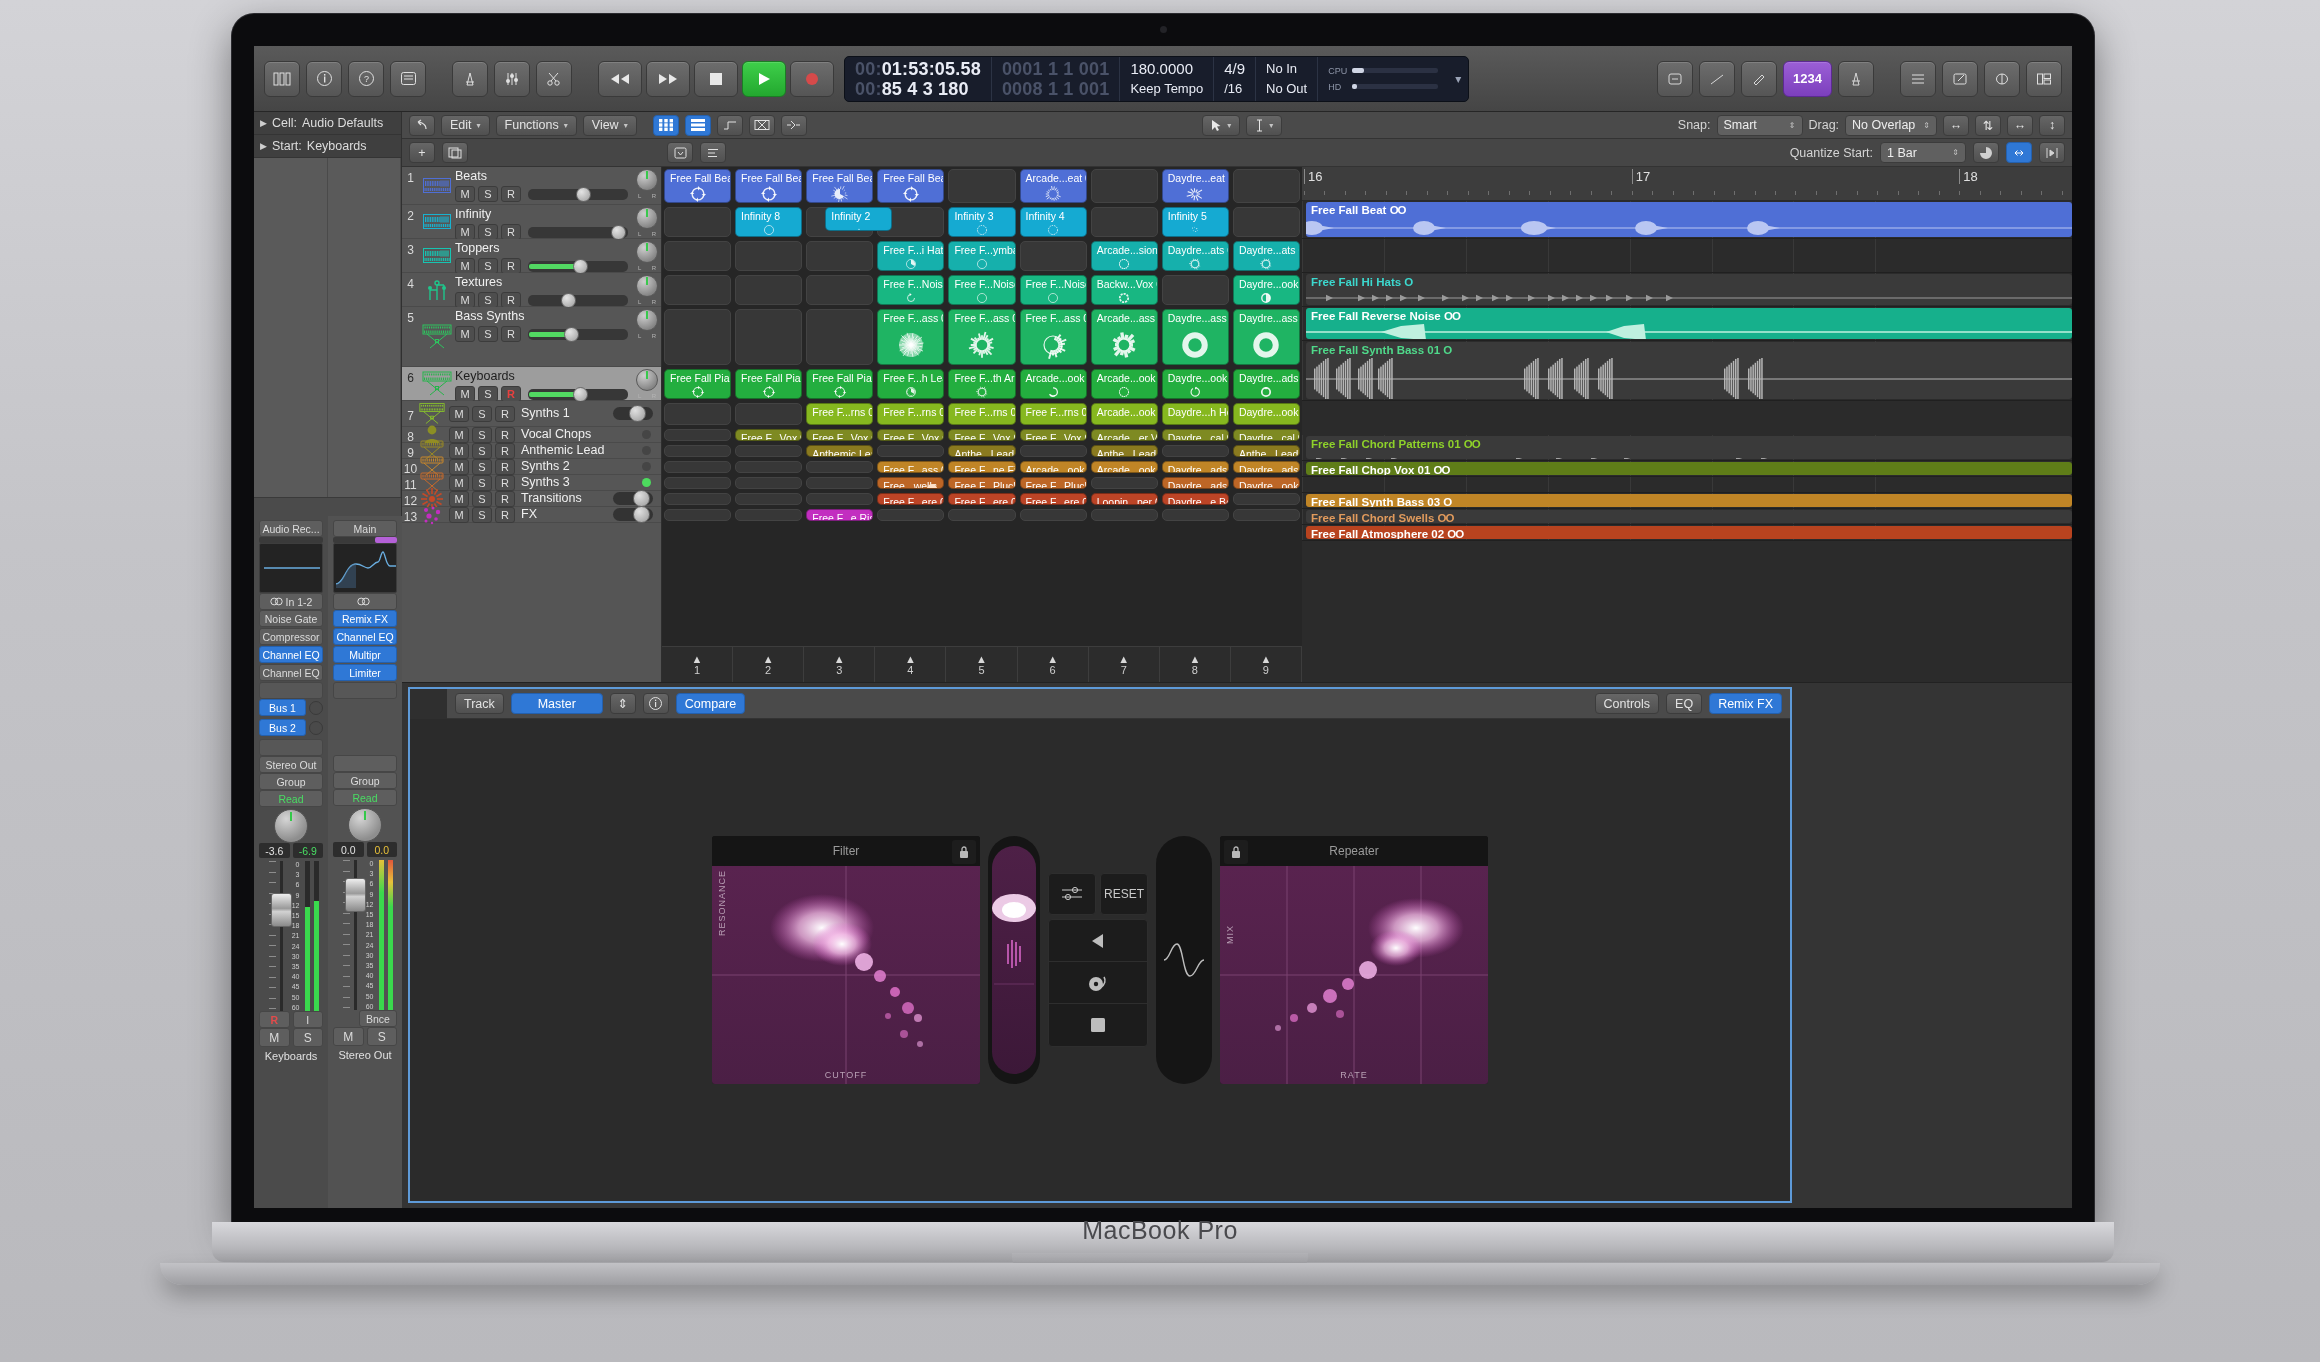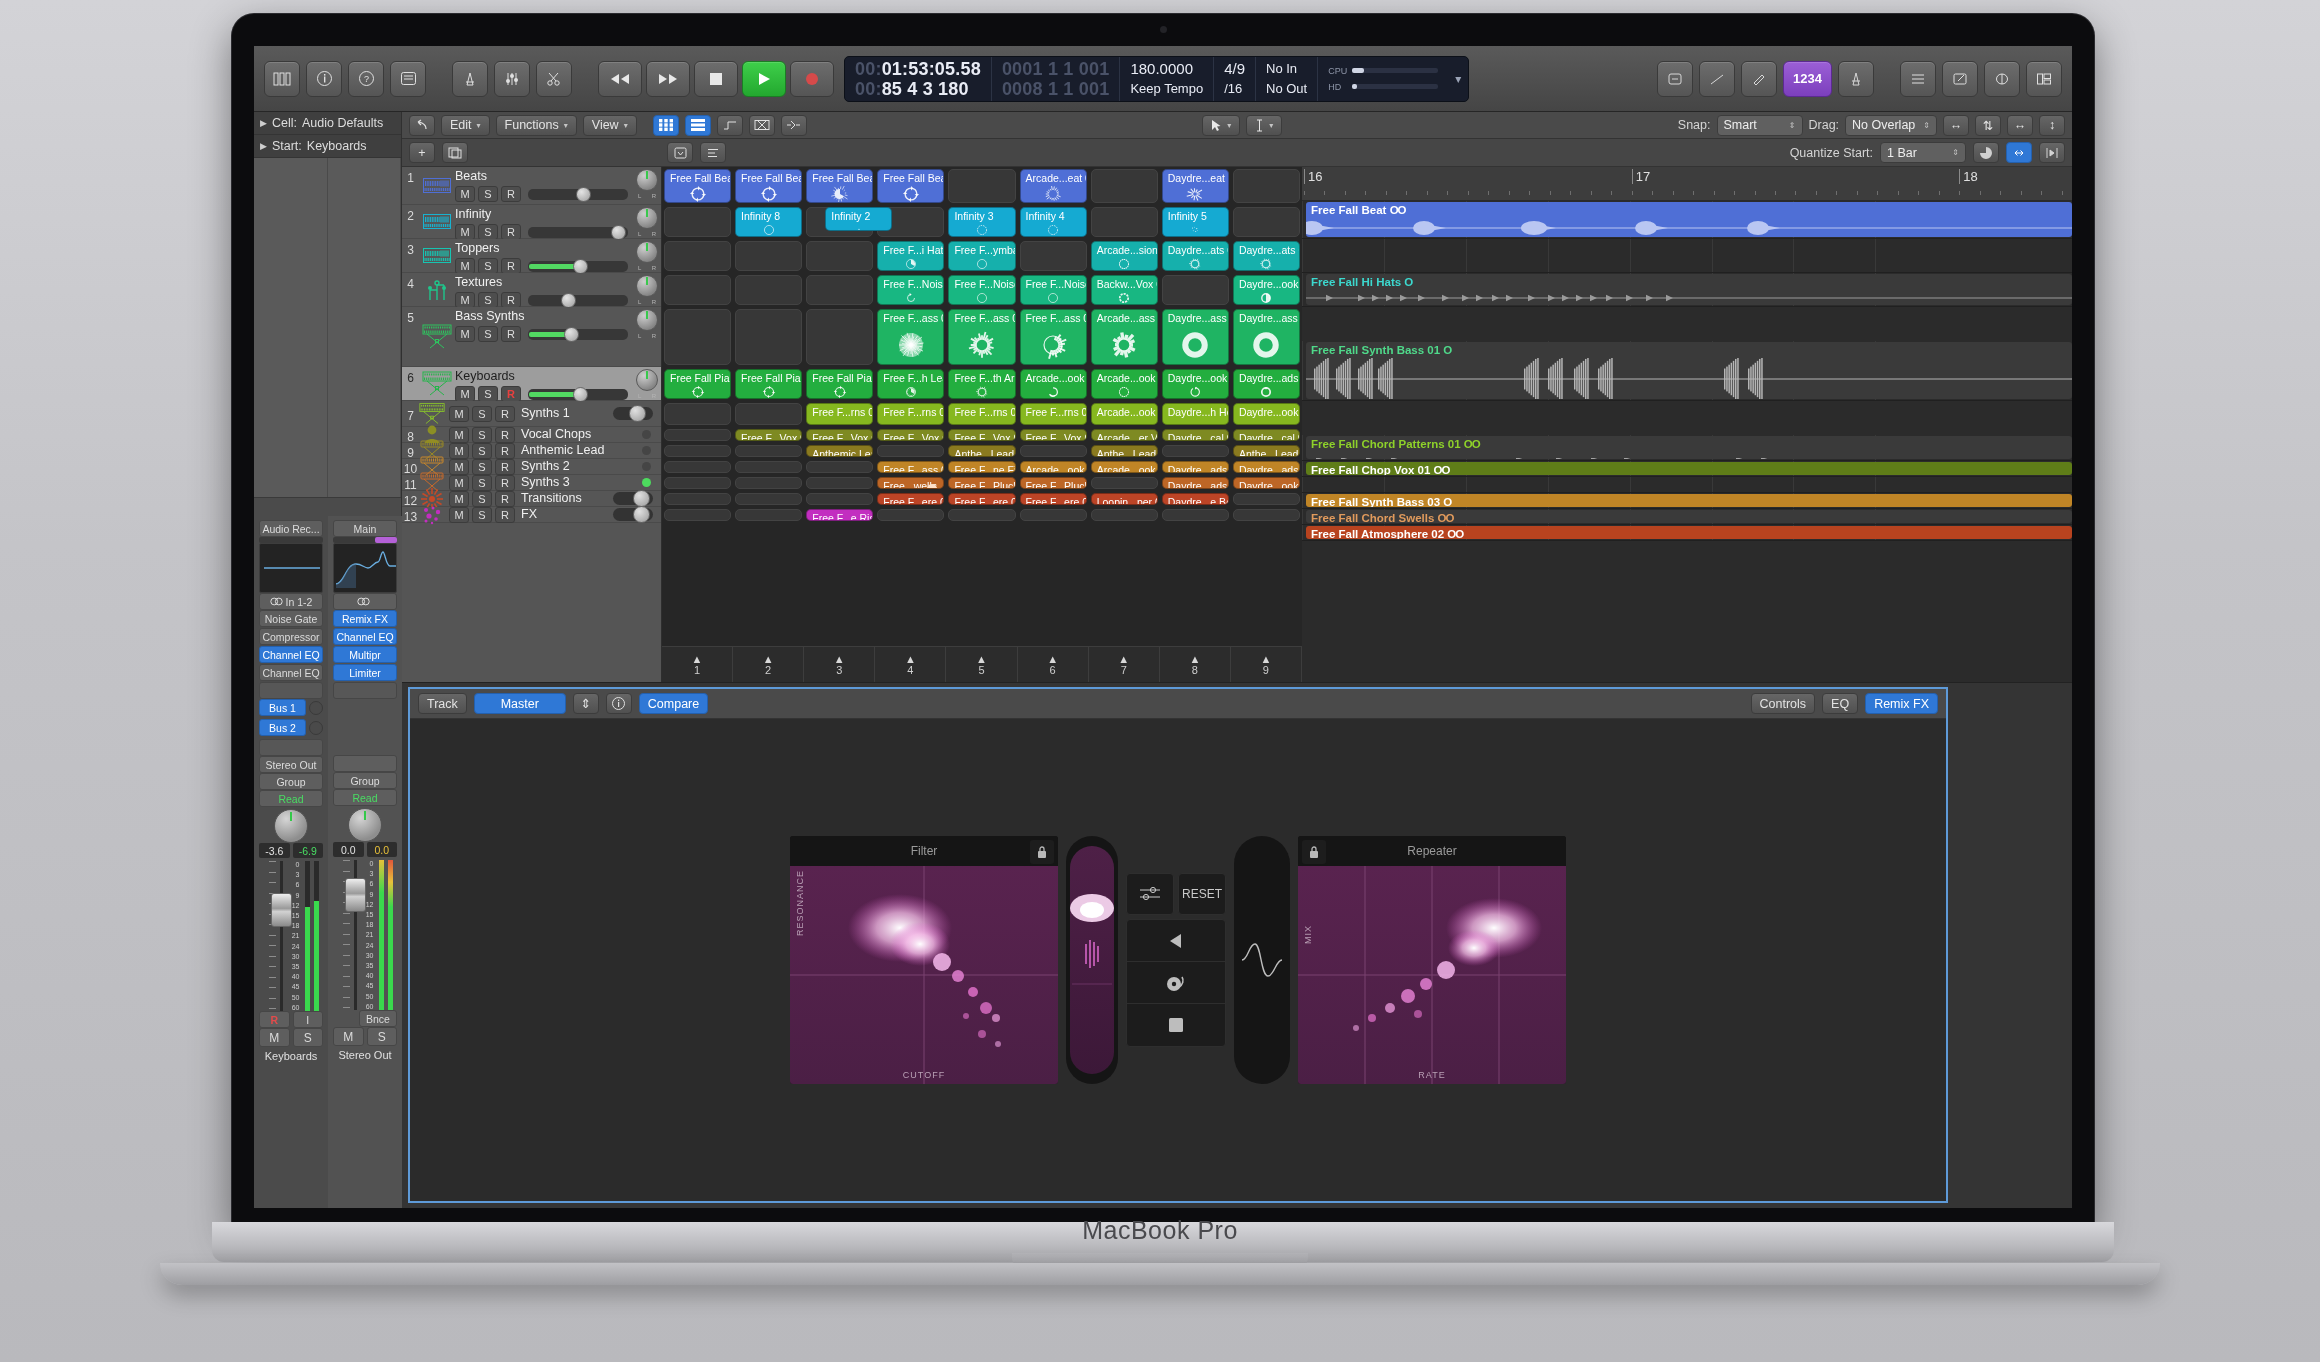--- a/index.html
+++ b/index.html
@@ -227,22 +227,22 @@
   .region { position:absolute; left:4px; right:0; top:1px; bottom:1px; border-radius:3px; overflow:hidden;}
   .rname { font-size:11.5px; font-weight:bold; padding:2px 0 0 5px; white-space:nowrap; }
   .loopg { letter-spacing:-1px; }
   .wave { position:absolute; left:0; right:0; }
   .gridlines { position:absolute; left:0; right:0; top:0; bottom:0; }
   .gridlines i { position:absolute; top:0; bottom:0; width:1px; background:rgba(255,255,255,.07);}
 
   
   #plugin { position:absolute; left:148px; top:570px; width:1670px; height:526px;
     background:#343434; border-top:1px solid #222; }
-  #pluginframe { position:absolute; left:6px; top:4px; width:1540px; height:516px;
-    border:2px solid #5e9ad8; background:#2f2f2f; }
+  #pluginframe { position:absolute; left:6px; top:4px; width:1384px; height:516px;
+    border:2px solid #5e9ad8; background:#2f2f2f;padding-left:37px; }
   #phead { height:30px; background:#4a4a4a; border-bottom:1px solid #333;
     display:flex; align-items:center; padding:0 8px; gap:7px; }
   #pstage { position:absolute; left:0; top:30px; right:0; bottom:0; background:#2b2b2b;
     display:flex; align-items:center; justify-content:center; gap:8px;}
   .fxpad { width:268px; height:248px; background:#151515; border-radius:3px; position:relative; overflow:hidden;}
   .fxpad .padtitle { height:30px; color:#9b9b9b; font-size:12px;
     display:flex; align-items:center; justify-content:center; background:#151515;}
   .padcanvas { position:absolute; left:0; right:0; top:30px; bottom:0;
     background:linear-gradient(180deg,#59234f,#4b1f45); }
   .lockbtn { position:absolute; top:4px; width:24px; height:24px; background:#1d1d1d; border-radius:3px;
@@ -2245,20 +2245,40 @@
                             <path d="M256 4.8 L263 8 L256 11.2 Z" fill="#9a9a9a"></path>
                             <path d="M270 4.8 L277 8 L270 11.2 Z" fill="#9a9a9a"></path>
                             <path d="M284 4.8 L291 8 L284 11.2 Z" fill="#9a9a9a"></path>
                             <path d="M300 4.8 L307 8 L300 11.2 Z" fill="#9a9a9a"></path>
                             <path d="M320 4.8 L327 8 L320 11.2 Z" fill="#9a9a9a"></path>
                             <path d="M340 4.8 L347 8 L340 11.2 Z" fill="#9a9a9a"></path>
                             <path d="M360 4.8 L367 8 L360 11.2 Z" fill="#9a9a9a"></path>
                           </svg></div>
                       </div>
                     </div>
+                    <div class="arow" style="top: 106px; height: 34px;">
+                      <div class="gridlines">
+                        <i style="left:0px"></i>
+                        <i style="left:81.91489361702128px"></i>
+                        <i style="left:163.82978723404256px"></i>
+                        <i style="left:245.74468085106383px"></i>
+                        <i style="left:327.6595744680851px"></i>
+                        <i style="left:409.5744680851064px"></i>
+                        <i style="left:491.48936170212767px"></i>
+                        <i style="left:573.4042553191489px"></i>
+                      </div>
+                      <div class="region" style="background:#16b08c">
+                        <div class="rname" style="color:#ffffff;position:relative;z-index:2">Free Fall Reverse Noise <span class="loopg">OO</span></div>
+                        <div class="wave" style="top:16px;height:16px"><svg width="770" height="16" viewBox="0 0 770 16">
+                            <line x1="0" y1="8" x2="770" y2="8" stroke="#bff0df" stroke-width="1.4"></line>
+      <path d="M75 8 L95 2 L118 0 L120 16 L95 14 Z" fill="#bff0df"></path>
+      <path d="M300 8 L318 2 L338 0 L340 16 L318 14 Z" fill="#bff0df"></path>
+                          </svg></div>
+                      </div>
+                    </div>
                     <div class="arow" style="top: 140px; height: 60px;">
                       <div class="gridlines">
                         <i style="left:0px"></i>
                         <i style="left:81.91489361702128px"></i>
                         <i style="left:163.82978723404256px"></i>
                         <i style="left:245.74468085106383px"></i>
                         <i style="left:327.6595744680851px"></i>
                         <i style="left:409.5744680851064px"></i>
                         <i style="left:491.48936170212767px"></i>
                         <i style="left:573.4042553191489px"></i>

